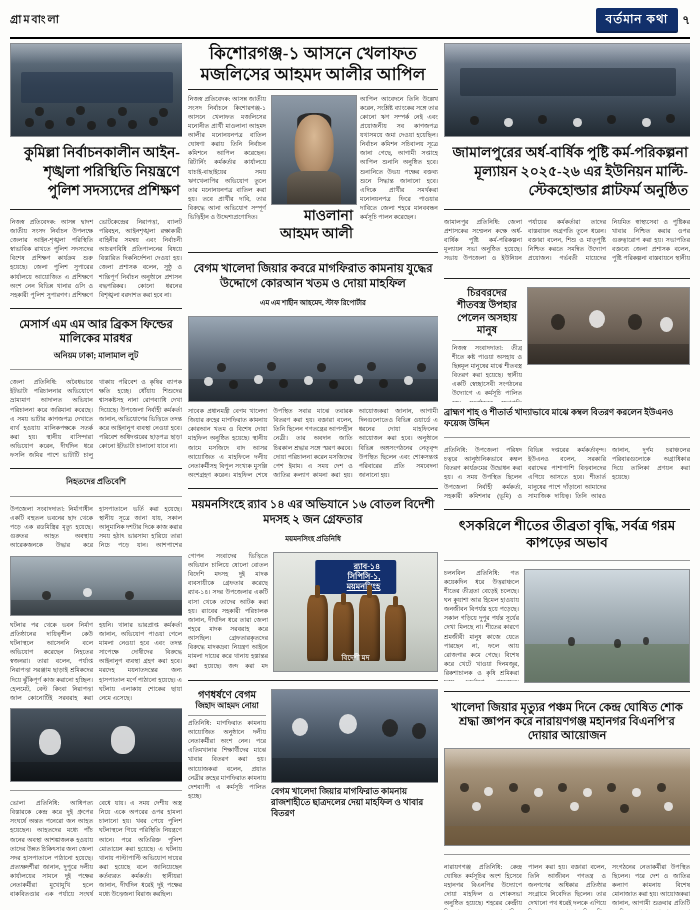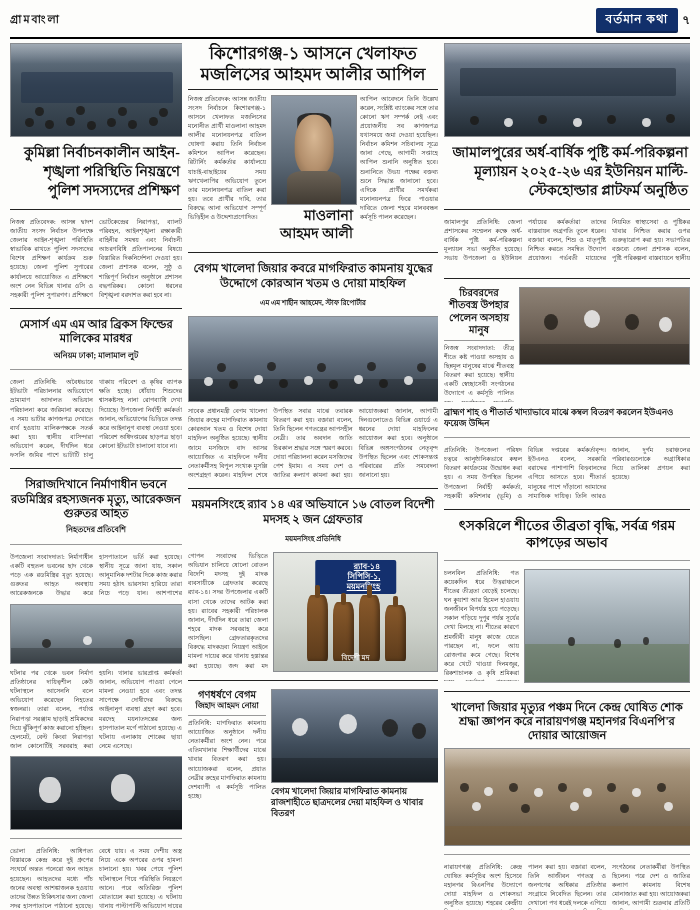--- a/index.html
+++ b/index.html
@@ -159,21 +159,20 @@
       <div class="rule"></div>
       <div class="body-text c2">নিজস্ব প্রতিবেদক: আসন্ন দ্বাদশ জাতীয় সংসদ নির্বাচন উপলক্ষে জেলার আইন-শৃঙ্খলা পরিস্থিতি স্বাভাবিক রাখতে পুলিশ সদস্যদের বিশেষ প্রশিক্ষণ কার্যক্রম শুরু হয়েছে। জেলা পুলিশ সুপারের কার্যালয়ে আয়োজিত এ প্রশিক্ষণে অংশ নেন বিভিন্ন থানার ওসি ও সহকারী পুলিশ সুপারগণ। প্রশিক্ষণে ভোটকেন্দ্রের নিরাপত্তা, ব্যালট পরিবহন, আইনশৃঙ্খলা রক্ষাকারী বাহিনীর সমন্বয় এবং নির্বাচনী আচরণবিধি প্রতিপালনের বিষয়ে বিস্তারিত দিকনির্দেশনা দেওয়া হয়। জেলা প্রশাসক বলেন, সুষ্ঠু ও শান্তিপূর্ণ নির্বাচন অনুষ্ঠানে প্রশাসন বদ্ধপরিকর। কোনো ধরনের বিশৃঙ্খলা বরদাশত করা হবে না।</div>
 
       <div class="rule"></div>
       <div class="hl md">মেসার্স এম এম আর ব্রিকস ফিল্ডের মালিকের মারধর</div>
       <div class="subhead">অনিয়ম ঢাকা; মালামাল লুট</div>
       <div class="rule thin"></div>
       <div class="body-text c2">জেলা প্রতিনিধি: অবৈধভাবে ইটভাটা পরিচালনার অভিযোগে ভ্রাম্যমাণ আদালত অভিযান পরিচালনা করে জরিমানা করেছে। এ সময় ভাটার কাগজপত্র দেখাতে ব্যর্থ হওয়ায় মালিকপক্ষকে সতর্ক করা হয়। স্থানীয় বাসিন্দারা অভিযোগ করেন, দীর্ঘদিন ধরে ফসলি জমির পাশে ভাটাটি চালু থাকায় পরিবেশ ও কৃষির ব্যাপক ক্ষতি হচ্ছে। ধোঁয়ায় শিশুদের শ্বাসকষ্টসহ নানা রোগব্যাধি দেখা দিয়েছে। উপজেলা নির্বাহী কর্মকর্তা জানান, অভিযোগের ভিত্তিতে তদন্ত করে আইনানুগ ব্যবস্থা নেওয়া হবে। পরিবেশ অধিদপ্তরের ছাড়পত্র ছাড়া কোনো ইটভাটা চালানো যাবে না।</div>
 
       <div class="rule"></div>
-      <div class="hl md">সিরাজদিখানে নির্মাণাধীন ভবনে রডমিস্ত্রির রহস্যজনক মৃত্যু, আরেকজন গুরুতর আহত</div>
       <div class="subhead">নিহতদের প্রতিবেশি</div>
       <div class="rule thin"></div>
       <div class="body-text c2" style="max-height:46px;overflow:hidden">উপজেলা সংবাদদাতা: নির্মাণাধীন একটি বহুতল ভবনের ছাদ থেকে পড়ে এক রডমিস্ত্রির মৃত্যু হয়েছে। গুরুতর আহত অবস্থায় আরেকজনকে উদ্ধার করে হাসপাতালে ভর্তি করা হয়েছে। স্থানীয় সূত্রে জানা যায়, সকাল আনুমানিক দশটার দিকে কাজ করার সময় হঠাৎ ভারসাম্য হারিয়ে তারা নিচে পড়ে যান। আশপাশের লোকজন ছুটে এসে তাদের উদ্ধার করে। হাসপাতালে নেওয়ার পথে একজনের মৃত্যু হয়।</div>
 
       <div class="photo sc-street" style="height:58px">
         <div class="floor"></div>
         <div class="heads">
           <div class="head" style="left:18%;bottom:26%"></div>
           <div class="head w" style="left:42%;bottom:30%"></div>
           <div class="head" style="left:66%;bottom:25%"></div>
@@ -288,21 +287,21 @@
           <div class="head w" style="left:80%;bottom:10%"></div>
           <div class="head" style="left:90%;bottom:14%"></div>
         </div>
       </div>
       <div class="cap">জামালপুরের অর্ধ-বার্ষিক পুষ্টি কর্ম-পরিকল্পনা মূল্যায়ন ২০২৫-২৬ এর ইউনিয়ন মাল্টি-স্টেকহোল্ডার প্লাটফর্ম অনুষ্ঠিত</div>
       <div class="rule"></div>
       <div class="body-text c3" style="max-height:52px;overflow:hidden">জামালপুর প্রতিনিধি: জেলা প্রশাসকের সম্মেলন কক্ষে অর্ধ-বার্ষিক পুষ্টি কর্ম-পরিকল্পনা মূল্যায়ন সভা অনুষ্ঠিত হয়েছে। সভায় উপজেলা ও ইউনিয়ন পর্যায়ের কর্মকর্তারা তাদের বাস্তবায়ন অগ্রগতি তুলে ধরেন। বক্তারা বলেন, শিশু ও মাতৃপুষ্টি নিশ্চিত করতে সমন্বিত উদ্যোগ প্রয়োজন। গর্ভবতী মায়েদের নিয়মিত স্বাস্থ্যসেবা ও পুষ্টিকর খাবার নিশ্চিত করার ওপর গুরুত্বারোপ করা হয়। সভাপতির বক্তব্যে জেলা প্রশাসক বলেন, পুষ্টি পরিকল্পনা বাস্তবায়নে স্থানীয় জনপ্রতিনিধিদের সক্রিয় অংশগ্রহণ জরুরি। পরে একটি কর্ম-পরিকল্পনা চূড়ান্ত করা হয়।</div>
 
       <div class="rule"></div>
       <div style="display:flex;gap:5px;">
-        <div style="width:70px;">
+        <div style="width:70px;margin-left:8px;">
           <div class="hl sm">চিরবরদের শীতবস্ত্র উপহার পেলেন অসহায় মানুষ</div>
           <div class="rule thin"></div>
           <div class="body-text" style="max-height:58px;overflow:hidden">নিজস্ব সংবাদদাতা: তীব্র শীতে কষ্ট পাওয়া অসহায় ও ছিন্নমূল মানুষের মাঝে শীতবস্ত্র বিতরণ করা হয়েছে। স্থানীয় একটি স্বেচ্ছাসেবী সংগঠনের উদ্যোগে এ কর্মসূচি পালিত হয়। সংগঠনের সভাপতি জানান, পর্যায়ক্রমে আরও দুই হাজার কম্বল বিতরণ করা হবে।</div>
         </div>
         <div class="photo sc-blanket" style="flex:1;height:76px">
           <div class="floor"></div>
           <div class="heads">
             <div class="head" style="left:14%;top:34%;width:14px;height:16px"></div>
             <div class="head w" style="left:38%;top:30%;width:16px;height:18px"></div>
             <div class="head" style="left:62%;top:34%;width:14px;height:16px"></div>

